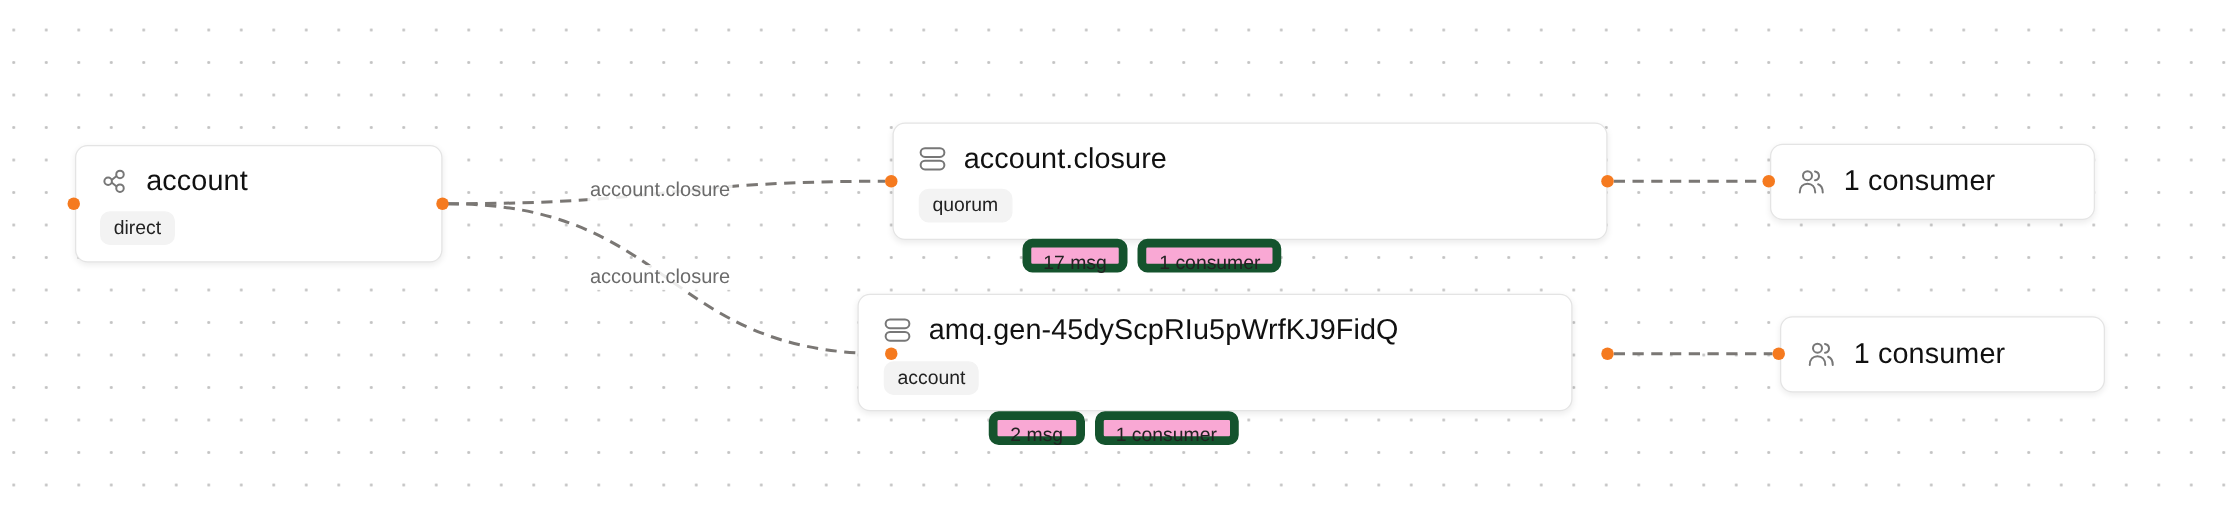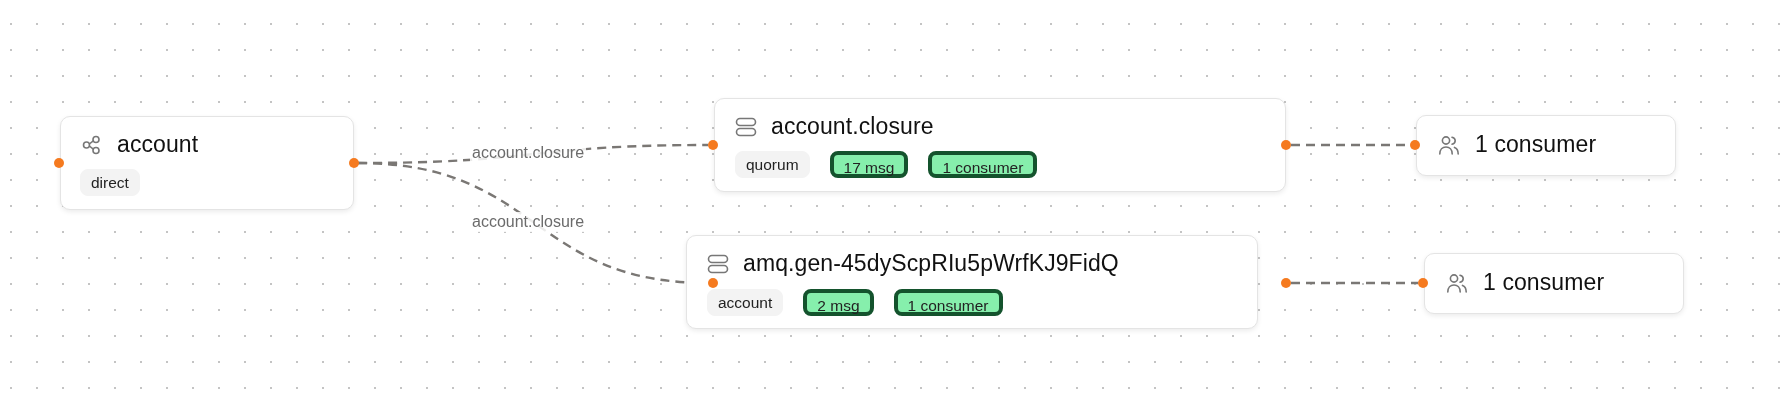--- a/index.html
+++ b/index.html
@@ -20,27 +20,27 @@
     padding: 0 2px; line-height: 20px; white-space: nowrap; transform: translate(0,-50%);
   }
   .node {
     position: absolute; box-sizing: border-box; background: #ffffff;
     border: 1.5px solid #e4e4e4; border-radius: 10px;
     box-shadow: 0 2px 5px rgba(0,0,0,0.08);
   }
   .node-head { position: absolute; display: flex; align-items: center; }
   .node-title { font-size: 23px; color: #111; white-space: nowrap; letter-spacing: 0.1px; }
   .icon { display: inline-flex; align-items: center; justify-content: center; color: #777; }
-  .chips { position: absolute; display: flex; gap: 20px; }
+  .chips { position: absolute; display: flex; gap: 8px; }
   .chip {
     box-sizing: border-box; height: 27px; padding: 0 10px; border-radius: 8px;
     font-size: 15.5px; line-height: 25px; color: #222; white-space: nowrap;
   }
   .chip.fill { background: #f3f3f3; border: 1px solid #f3f3f3; }
-  .chip.outline { background: #86efac; border: 4px solid #14532d; }
+  .chip.outline { background: #f9a8d4; border: 7px solid #14532d; margin-top: 40px; }
   .handle {
     position: absolute; width: 10px; height: 10px; border-radius: 50%;
     background: #f57a1f; transform: translate(-50%,-50%); cursor: crosshair;
   }
 </style>
 </head>
 <body>
 
 <div class="canvas">
 

